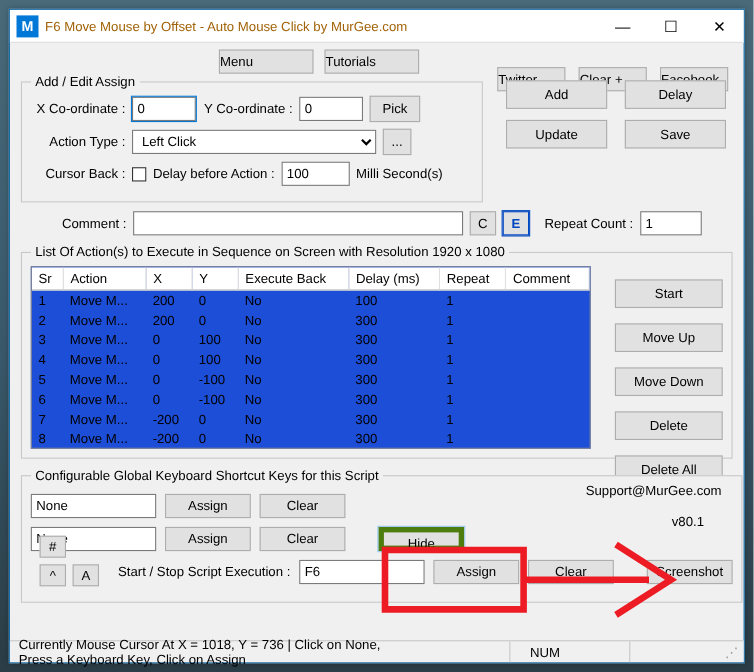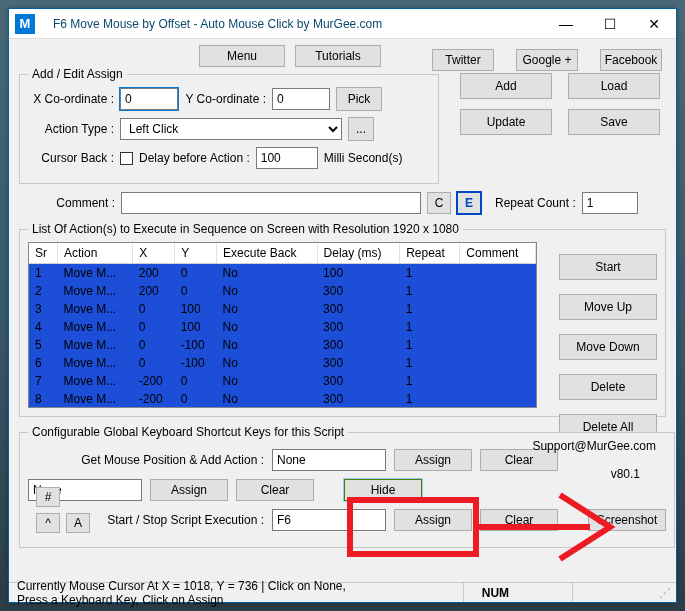--- a/index.html
+++ b/index.html
@@ -1,26 +1,26 @@
 <!DOCTYPE html>
 <html><head>
 <meta charset="utf-8">
 <style>
   * { box-sizing: border-box; font-family: "Segoe UI", Tahoma, sans-serif; font-size: 12px; }
   html,body { margin:0; padding:0; }
   body { background: linear-gradient(180deg,#4a6a7a 0%, #3a5a6c 50%, #2b3d46 100%); width:685px; height:611px; overflow:hidden; position:relative; }
   .window { position:absolute; left:8px; top:8px; width:669px; height:595px; background:#f0f0f0; border:1px solid #0060a0; box-shadow:0 0 6px rgba(0,0,0,.3); }
   .titlebar { height:30px; background:#fff; display:flex; align-items:center; border-bottom:1px solid #ddd; }
   .titlebar .icon { width:20px; height:20px; margin:0 6px; background:#0078d7; color:#fff; font-weight:bold; text-align:center; line-height:20px; font-size:13px; }
-  .titlebar .title { flex:1; color:#0c4a6e;margin-left:12px; }
+  .titlebar .title { flex:1; color:#a16207; }
   .titlebar .wbtn { width:44px; height:30px; text-align:center; line-height:30px; font-size:14px; color:#000; }
   .client { position:relative; padding:6px 10px 0 10px; height:calc(100% - 50px); }
 
-  .linkrow { position:absolute; right:14px; top:10px; display:flex; gap:22px; }
-  .linkbtn, .topbtn { background:#e1e1e1; border:1px solid #adadad; height:22px; line-height:20px; text-align:center; }
+  .linkrow { position:absolute; right:14px; top:22px; display:flex; gap:12px; }
+  .linkbtn, .topbtn { background:#e1e1e1; border:1px solid #adadad; height:22px; line-height:20px; text-align:left; }
   .linkbtn { width:62px; }
   .topbtns { position:absolute; left:190px; top:6px; display:flex; gap:10px;}
   .topbtn { width:86px; }
 
   fieldset.group { border:1px solid #c8c8c8; margin:0 0 8px 0; padding:6px 8px 8px 8px; background:#f0f0f0; }
   fieldset.group > legend { padding:0 4px; color:#000; }
 
   .row { display:flex; align-items:center; gap:6px; margin-bottom:6px; }
   .lbl { color:#000; text-align:right; }
   input[type=text].field, select.field { border:1px solid #7a7a7a; background:#fff; height:22px; padding:0 4px; }
@@ -43,30 +43,30 @@
   table.grid td { padding:2px 6px; text-align:left; white-space:nowrap; }
   .sidebtns { position:absolute; right:8px; top:18px; display:flex; flex-direction:column; gap:14px; }
   .sidebtns .btn { width:98px; height:26px; line-height:24px;}
 
   .shortcutgroup .srow { display:flex; align-items:center; gap:8px; margin-bottom:8px; }
   .shortcutgroup .srow .slabel { width:236px; text-align:right; }
   .shortcutgroup .srow input.field { width:114px; }
   .shortcutgroup .srow .btn { width:78px; height:22px; line-height:20px;}
   .support { position:absolute; right:18px; top:0; }
   .ver { position:absolute; right:34px; top:28px; }
-  .hidebtn { border:1px solid #4d7c0f; outline:1px solid #99c9ef; }
+  .hidebtn { border:5px solid #4d7c0f; outline:1px solid #99c9ef; }
   .screenshotbtn { width:78px; }
 
   .tinybtns { position:absolute; left:16px; bottom:14px; display:flex; flex-direction:column; gap:6px; }
   .tinybtns .row2 { display:flex; gap:6px; }
   .tiny { width:24px; height:20px; border:1px solid #adadad; background:#e1e1e1; text-align:center; line-height:18px;}
 
   .statusbar { position:absolute; left:0; right:0; bottom:0; height:20px; background:#f0f0f0; border-top:1px solid #c8c8c8; display:flex; align-items:center; padding:0 8px; font-size:12px;gap:45px;}
   .statusbar .spacer { flex:1; }
-  .statusbar .cell { border-left:1px solid #c8c8c8; padding:0 18px; height:100%; display:flex; align-items:center;font-weight:bold;}
+  .statusbar .cell { border-left:1px solid #c8c8c8; padding:0 18px; height:100%; display:flex; align-items:center;}
   .statusbar .grip { width:16px; text-align:right; color:#999; letter-spacing:-3px;}
 
   
   .overlay { position:absolute; pointer-events:none; }
 </style>
 </head>
 <body>
 
 <div class="window">
   <div class="titlebar">
@@ -77,28 +77,28 @@
     <div class="wbtn close">✕</div>
   </div>
 
   <div class="client">
     <div class="topbtns">
       <div class="topbtn">Menu</div>
       <div class="topbtn">Tutorials</div>
     </div>
     <div class="linkrow">
       <div class="linkbtn">Twitter</div>
-      <div class="linkbtn">Google +</div>
+      <div class="linkbtn">Clear +</div>
       <div class="linkbtn">Facebook</div>
     </div>
 
     <div class="rightstack">
       <div class="pair">
         <div class="btn">Add</div>
-        <div class="btn">Load</div>
+        <div class="btn">Delay</div>
       </div>
       <div class="pair">
         <div class="btn">Update</div>
         <div class="btn">Save</div>
       </div>
     </div>
 
     <fieldset class="group" style="margin-top:22px; width:420px;">
       <legend>Add / Edit Assign</legend>
       <div class="row">
@@ -241,21 +241,20 @@
         <div class="btn">Delete All</div>
       </div>
     </fieldset>
 
     <fieldset class="group shortcutgroup" style="position:relative; padding-top:10px;">
       <legend>Configurable Global Keyboard Shortcut Keys for this Script</legend>
       <span class="support">Support@MurGee.com</span>
       <span class="ver">v80.1</span>
 
       <div class="srow">
-        <span class="slabel">Get Mouse Position &amp; Add Action :</span>
         <input class="field" type="text" value="None" style="">
         <div class="btn">Assign</div>
         <div class="btn">Clear</div>
       </div>
       <div class="srow">
         <input class="field" type="text" value="None" style="">
         <div class="btn">Assign</div>
         <div class="btn">Clear</div>
         <div class="btn hidebtn" style="margin-left:22px">Hide</div>
       </div>

